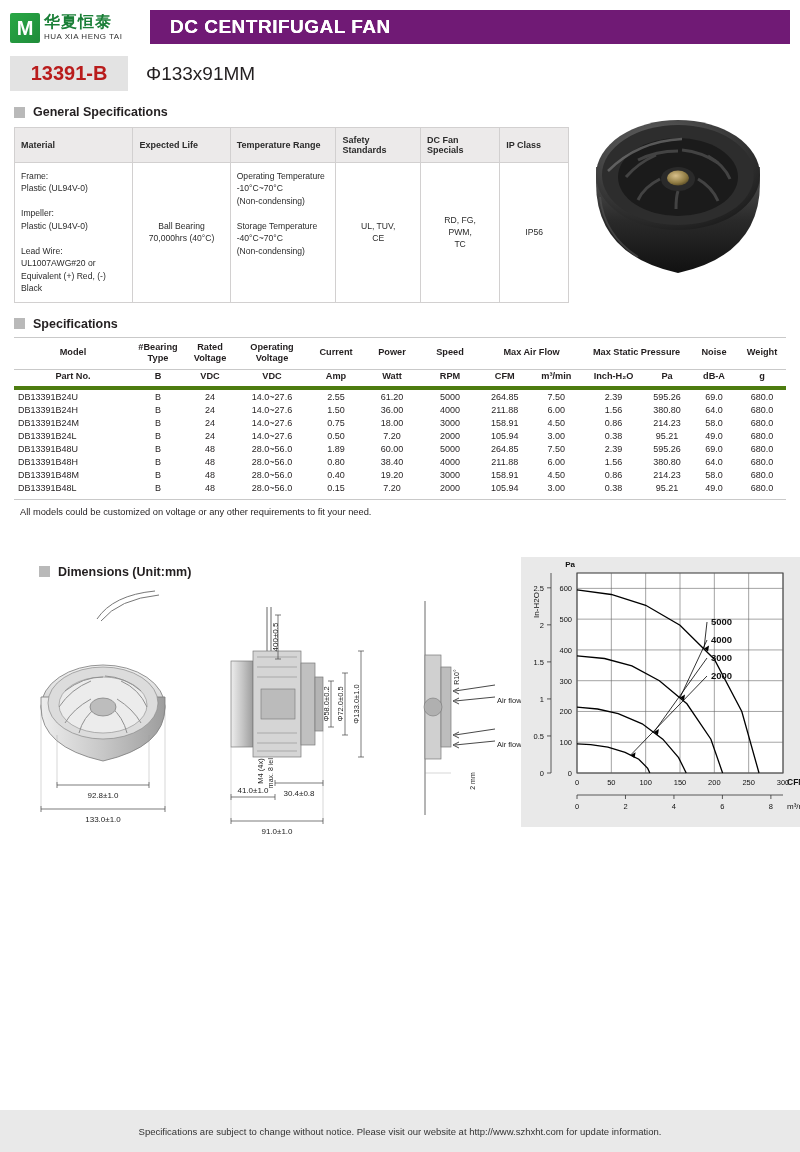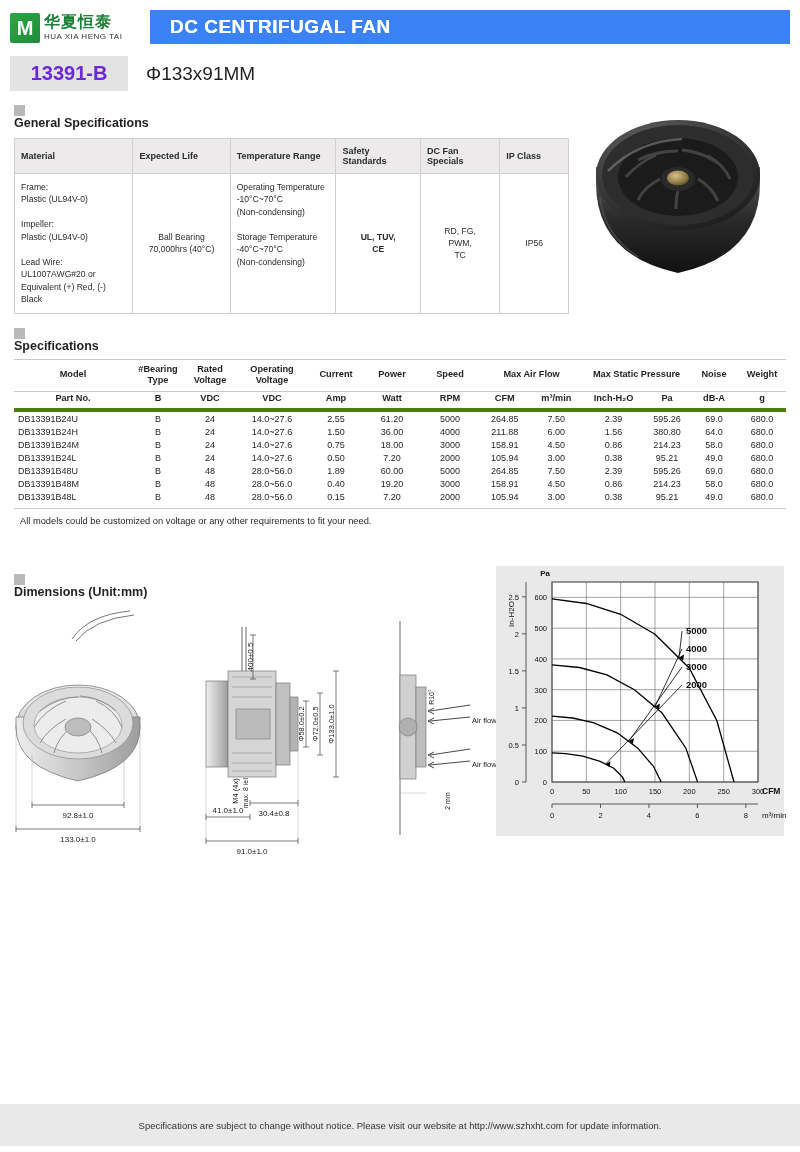--- a/index.html
+++ b/index.html
@@ -25,41 +25,41 @@
     color: #fff; font-weight: bold; font-size: 20px;
     display:flex; align-items:center; justify-content:center;
     border-radius: 2px;
     margin-right: 4px;
   }
   .logo-text { line-height: 1.05; }
   .logo-cn { font-size: 16px; font-weight: bold; color:#1a7f37; letter-spacing:1px; font-family:"DejaVu Sans", sans-serif;}
   .logo-en { font-size: 8px; color:#333; letter-spacing:0.5px; margin-top:2px;}
   .title-bar {
     flex: 1;
-    background: #3b82f6;
+    background: #701a75;
     display: flex; align-items: center;
     padding-left: 20px;
     height: 34px;
     margin-top: 4px;
   }
   .title-bar h1 {
     font-size: 19px; margin:0; color:#ffffff; font-weight:bold;
     letter-spacing:0.5px;
     text-shadow: 0 0 0 #fff;
   }
   
   .model-row { display:flex; align-items:center; padding: 6px 10px 0 10px; }
   .model-code {
-    background:#e3e3e3; color:#6d28d9; font-size:20px; font-weight:bold;
+    background:#e3e3e3; color:#b91c1c; font-size:20px; font-weight:bold;
     padding: 6px 16px; min-width:118px; text-align:center;
   }
   .model-size { font-size:19px; margin-left:18px; color:#231f20; }
 
   
-  .sec-head { display:flex; align-items:flex-start; margin: 14px 0 6px 14px; flex-direction: column; }
+  .sec-head { display:flex; align-items:center; margin: 14px 0 6px 14px; }
   .sec-mark { width: 11px; height: 11px; background:#b9b9b9; margin-right:8px; }
   .sec-title { font-size: 12.5px; font-weight:bold; }
 
   
   .gen-wrap { padding: 0 14px; }
   table.gen { border-collapse: collapse; width: 555px; font-size: 8.6px; margin-top: 8px; }
   table.gen th {
     background:#eceaea; border:1px solid #d2d0d0; font-weight:bold;
     font-size:9px; text-align:left; padding:7px 6px; vertical-align:middle;
     color:#2b2b2b;
@@ -89,30 +89,30 @@
     padding-top:1px; padding-bottom:4px;
   }
   table.spec tbody td {
     padding: 1.5px 2px; text-align:center; font-size:9px;
   }
   table.spec tbody td.l { text-align:left; padding-left:4px; }
   table.spec tbody tr:last-child td { padding-bottom:4px; }
   .spec-note { font-size:9.3px; padding:7px 4px 0 6px; border-top:1px solid #c9c9c9; margin-top:2px;}
 
   
-  .bottom { display:flex; margin-top: 34px; }
+  .bottom { display:flex; margin-top: 34px; padding-left: 25px; }
   .col-dim { width: 490px; }
   .col-pq { width: 310px; }
 
   .dim-area { position:relative; height: 310px; margin-left:10px; }
   .pq-area { position:relative; margin-left: 0px; }
 
   
   .footer {
-    position:absolute; left:0; bottom:6px; width:800px; height:42px;
+    position:absolute; left:0; bottom:0; width:800px; height:42px;
     background:#e9e9e9;
     display:flex; align-items:center; justify-content:center;
     font-size:9.5px; color:#333;
   }
   .footnote-line { text-align:center; }
 
   svg { display:block; }
 </style>
 </head>
 <body>
@@ -164,21 +164,21 @@
 UL1007AWG#20 or Equivalent (+) Red, (-) Black</td>
       <td class="c-center pre" style="white-space: pre-line;">Ball Bearing
 70,000hrs (40°C)</td>
       <td class="pre" style="white-space: pre-line;">Operating Temperature
 -10°C~70°C
 (Non-condensing)
 
 Storage Temperature
 -40°C~70°C
 (Non-condensing)</td>
-      <td class="c-center pre" style="white-space: pre-line; font-weight: bold;">UL, TUV,
+      <td class="c-center pre" style="white-space: pre-line;">UL, TUV,
 CE</td>
       <td class="c-center pre" style="white-space: pre-line;">RD, FG,
 PWM,
 TC</td>
       <td class="c-center">IP56</td>
     </tr>
   </tbody>
 </table>
 </div>
 
@@ -331,20 +331,35 @@
           <td>48</td>
           <td>28.0~56.0</td>
           <td>1.89</td>
           <td>60.00</td>
           <td>5000</td>
           <td>264.85</td>
           <td>7.50</td>
           <td>2.39</td>
           <td>595.26</td>
           <td>69.0</td>
+          <td>680.0</td>
+        </tr>
+        <tr>
+          <td class="l">DB13391B48H</td>
+          <td>B</td>
+          <td>48</td>
+          <td>28.0~56.0</td>
+          <td>0.80</td>
+          <td>38.40</td>
+          <td>4000</td>
+          <td>211.88</td>
+          <td>6.00</td>
+          <td>1.56</td>
+          <td>380.80</td>
+          <td>64.0</td>
           <td>680.0</td>
         </tr>
         <tr>
           <td class="l">DB13391B48M</td>
           <td>B</td>
           <td>48</td>
           <td>28.0~56.0</td>
           <td>0.40</td>
           <td>19.20</td>
           <td>3000</td>

